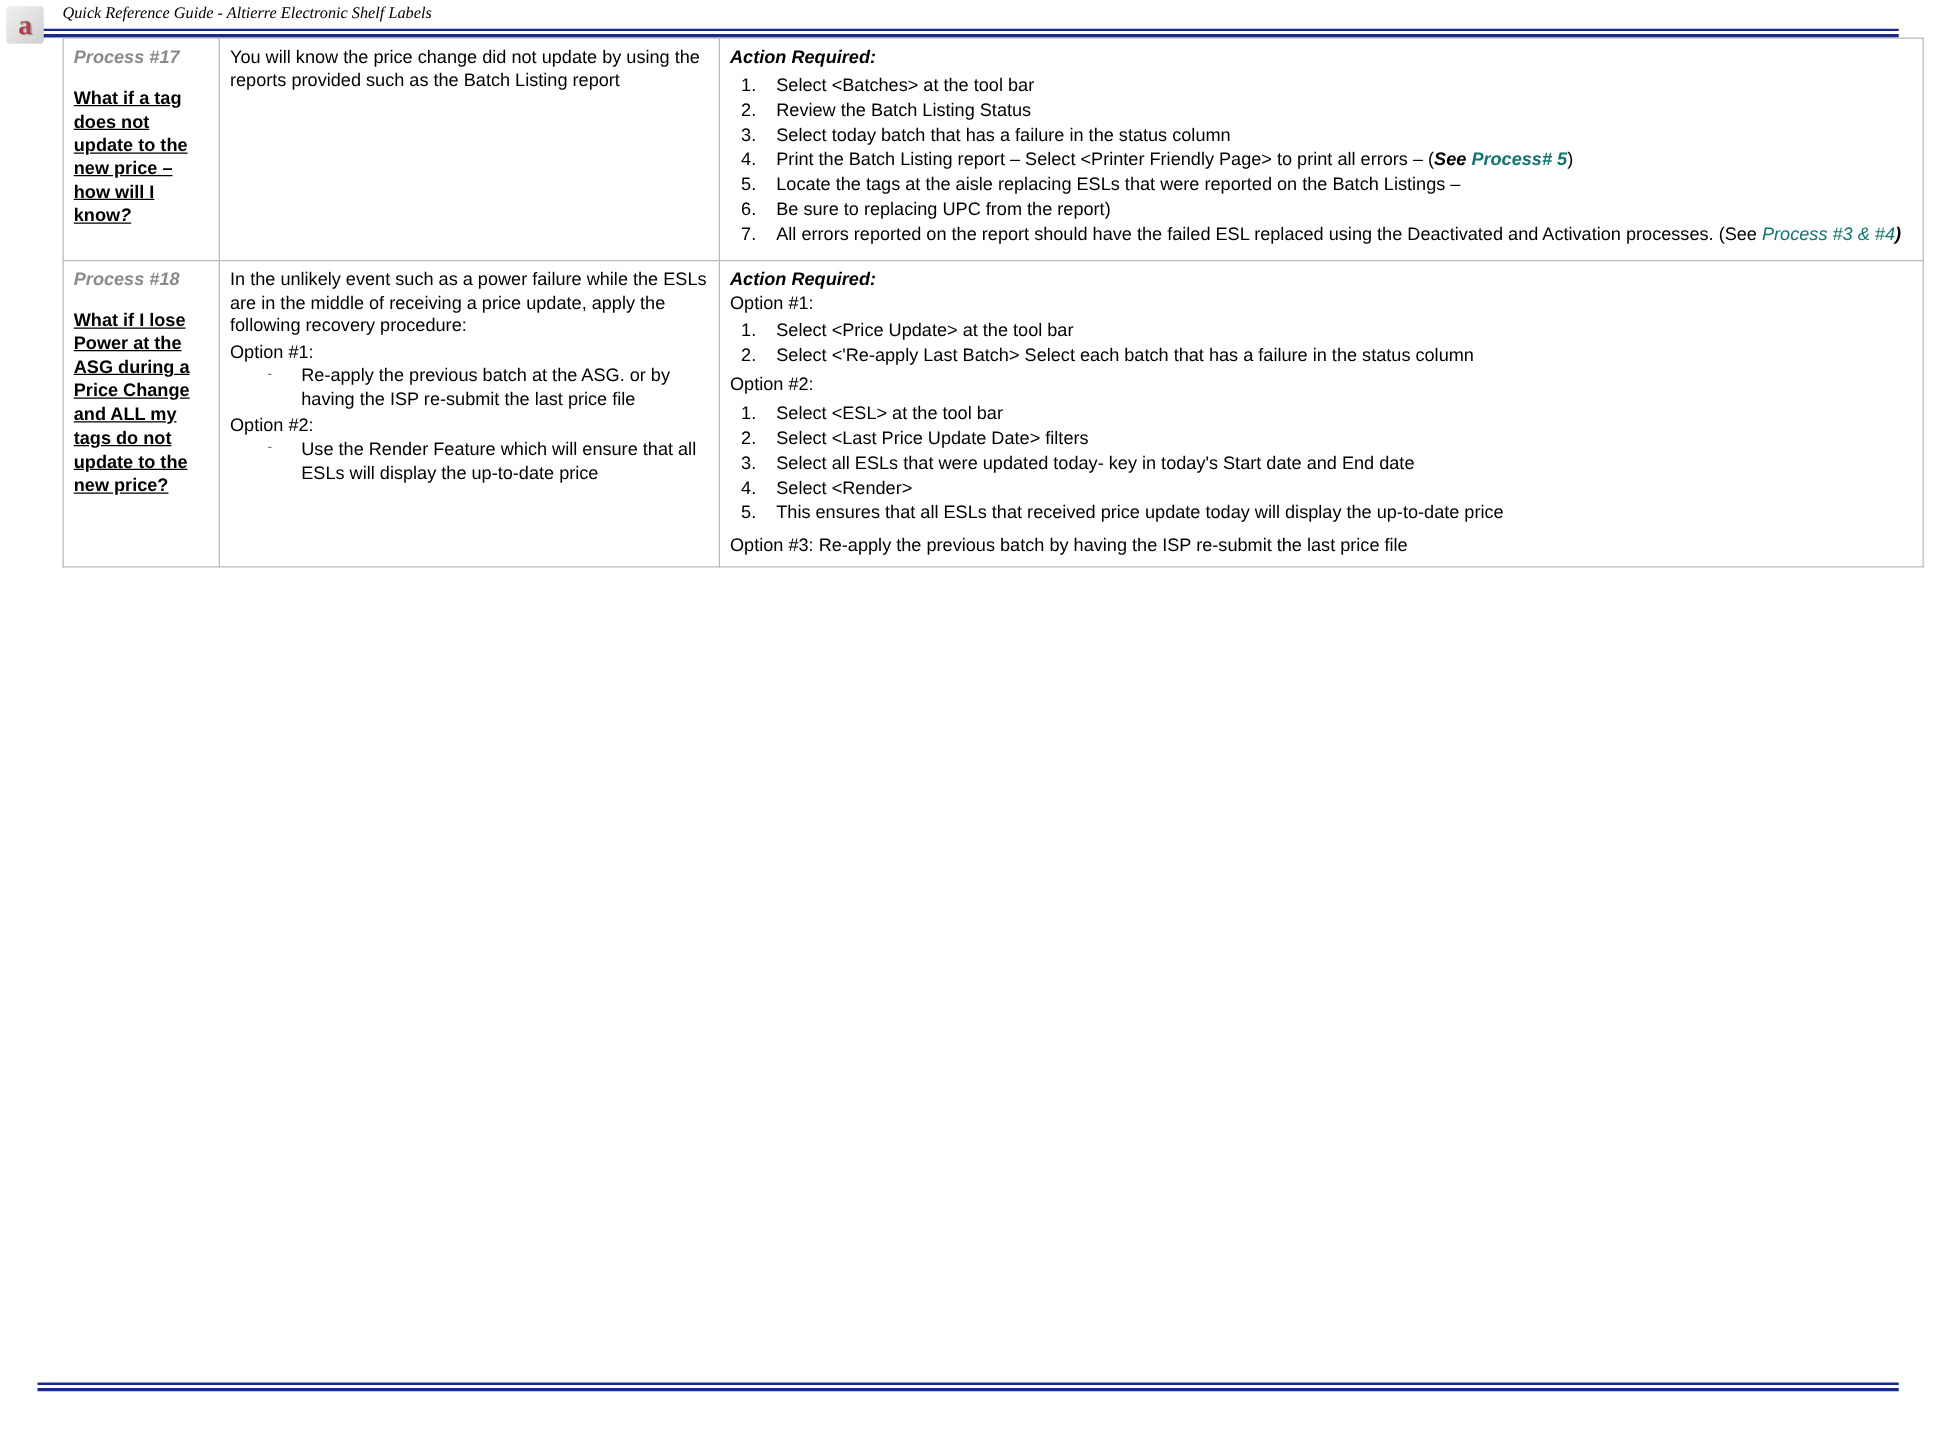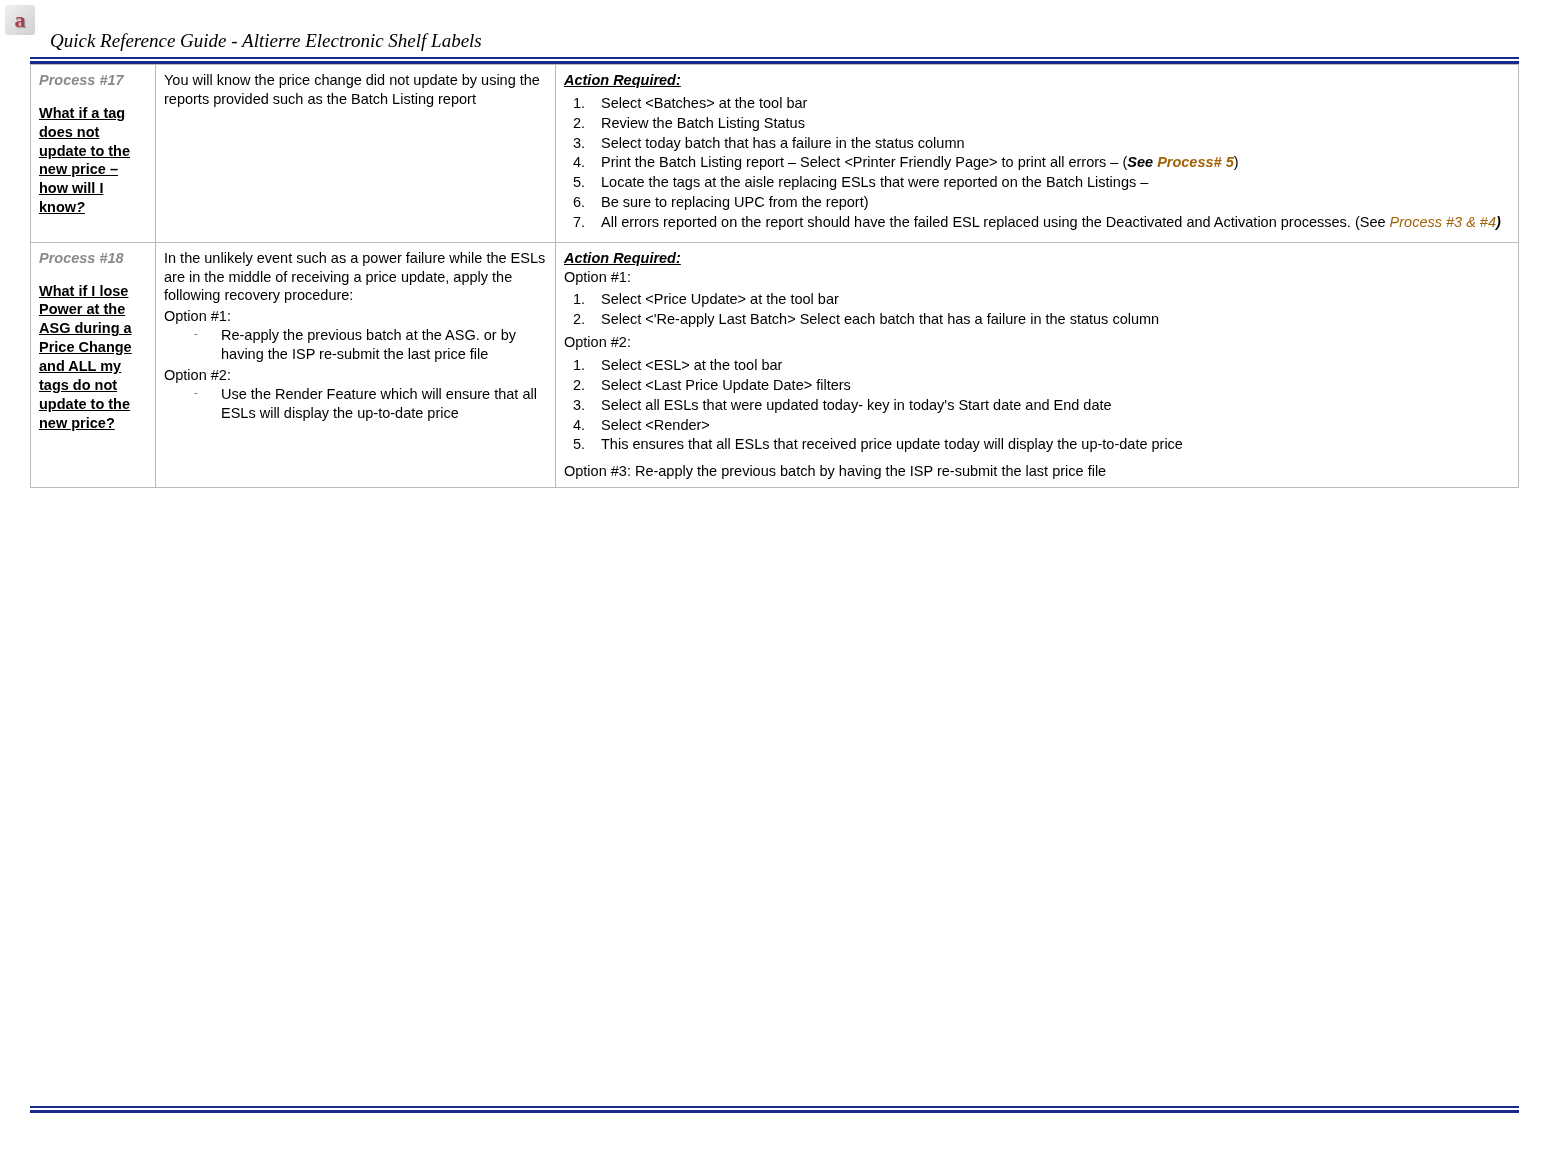--- a/index.html
+++ b/index.html
@@ -22,24 +22,24 @@
       display: flex;
       align-items: center;
       justify-content: center;
       font-family: serif;
       font-size: 22px;
       font-weight: bold;
       color: #b04050;
       text-shadow: 1px 1px 1px rgba(0,0,0,0.3);
     }
     .header {
-      padding: 30px 50px 3px 50px;
+      padding: 2px 50px 3px 50px;
       font-family: "Times New Roman", serif;
       font-style: italic;
-      font-size: 19px;
+      font-size: 13px;
     }
     .rule {
       margin: 2px 30px 0 30px;
       height: 7px;
       background: linear-gradient(to bottom, #1a2a8a 0%, #1a2a8a 30%, #fff 30%, #fff 60%, #1a2a8a 60%, #1a2a8a 100%);
     }
     .rule-bottom {
       position: absolute;
       bottom: 36px;
       left: 30px;
@@ -47,20 +47,21 @@
       height: 7px;
       background: linear-gradient(to bottom, #1a2a8a 0%, #1a2a8a 30%, #fff 30%, #fff 60%, #1a2a8a 60%, #1a2a8a 100%);
     }
     .table-wrap {
       padding: 0 30px;
     }
     table {
       border-collapse: collapse;
       width: 100%;
       table-layout: fixed;
+      margin-left: 20px;
     }
     td {
       border: 1px solid #bbb;
       vertical-align: top;
       padding: 6px 8px;
       font-size: 14.5px;
       line-height: 1.3;
     }
     .col-process { width: 125px; }
     .col-desc { width: 400px; }
@@ -72,34 +73,33 @@
       margin-bottom: 14px;
     }
     .process-title {
       font-weight: bold;
       display: block;
       text-decoration: underline;
     }
     .action-heading {
       font-weight: bold;
       font-style: italic;
-      text-decoration: underline;
     }
     ol.steps {
       margin: 4px 0 4px 0;
       padding-left: 25px;
     }
     ol.steps li {
       list-style-position: outside;
       padding-left: 12px;
       margin-bottom: 1px;
     }
     .ref {
       font-style: italic;
-      color: #a16207;
+      color: #0f766e;
     }
     .see-bold {
       font-weight: bold;
       font-style: italic;
     }
     .opt-label { margin-top: 2px; }
     ul.dash {
       list-style: none;
       padding-left: 25px;
       margin: 0;

